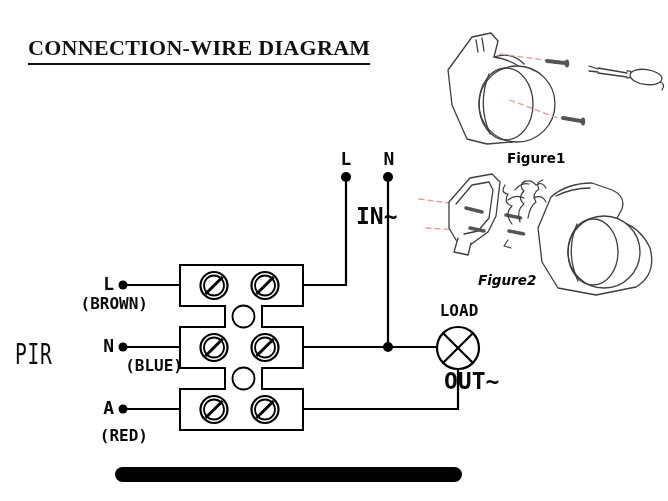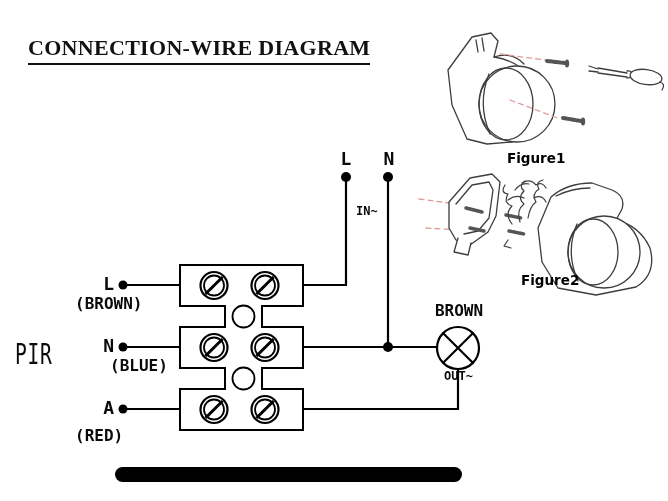--- a/index.html
+++ b/index.html
@@ -3,25 +3,25 @@
 <meta charset="utf-8">
 <style>
   html,body{margin:0;padding:0;background:#fff;}
   .page{position:relative;width:668px;height:501px;background:#ffffff;overflow:hidden;
         font-family:"DejaVu Sans Mono", monospace;color:#000;}
   .title{position:absolute;left:28px;top:36px;font-family:"Liberation Serif", serif;
          font-weight:bold;font-size:22px;letter-spacing:.3px;color:#111;
          border-bottom:2px solid #111;padding-bottom:3px;line-height:1.1;white-space:nowrap;}
   .cad{position:absolute;line-height:1;white-space:nowrap;font-weight:bold;color:#0a0a0a;}
   .s16{font-size:16px;}
-  .s17{font-size:12px;}
+  .s17{font-size:23px;}
   .s18{font-size:18px;}
   .ctr{transform:translateX(-50%);}
   .rlab{left:88px;width:26px;text-align:right;}
-  .clab{left:75px;width:73px;text-align:left;}
+  .clab{left:75px;width:73px;text-align:right;}
   .pir{left:15px;top:341px;font-size:28px;font-weight:normal;transform:scaleX(.7);
        transform-origin:left top;letter-spacing:1px;}
   .figlbl{position:absolute;font-family:"DejaVu Sans", sans-serif;font-weight:bold;
           font-size:13.5px;line-height:1;white-space:nowrap;color:#000000;}
   .gfx{position:absolute;left:0;top:0;}
   .bottom-bar{position:absolute;left:115px;top:467px;width:347px;height:15px;
               background:#000;border-radius:8px;}
 </style>
 </head>
 <body>
@@ -161,20 +161,20 @@
 
   <div class="cad s18 rlab" style="top:275px;">L</div>
   <div class="cad s16 clab" style="top:296px;">(BROWN)</div>
 
   <div class="cad s18 rlab" style="top:337px;">N</div>
   <div class="cad s16 clab" style="top:358px;margin-left:35px;">(BLUE)</div>
 
   <div class="cad s18 rlab" style="top:399px;">A</div>
   <div class="cad s16 clab" style="top:420px;margin-top:8px;">(RED)</div>
 
-  <div class="cad s16 ctr" style="left:459px;top:303px;">BROWN</div>
+  <div class="cad s16 ctr" style="left:459px;top:303px;">LOAD</div>
   <div class="cad s17" style="left:405px;top:370px;margin-left:39px;">OUT~</div>
 
   <div class="figlbl" style="left:507px;top:152px;">Figure1</div>
-  <div class="figlbl" style="left:521px;top:274px;">Figure2</div>
+  <div class="figlbl" style="left:478px;top:274px;font-style:italic;">Figure2</div>
 
   <div class="bottom-bar"></div>
 </div>
 
 </body></html>

